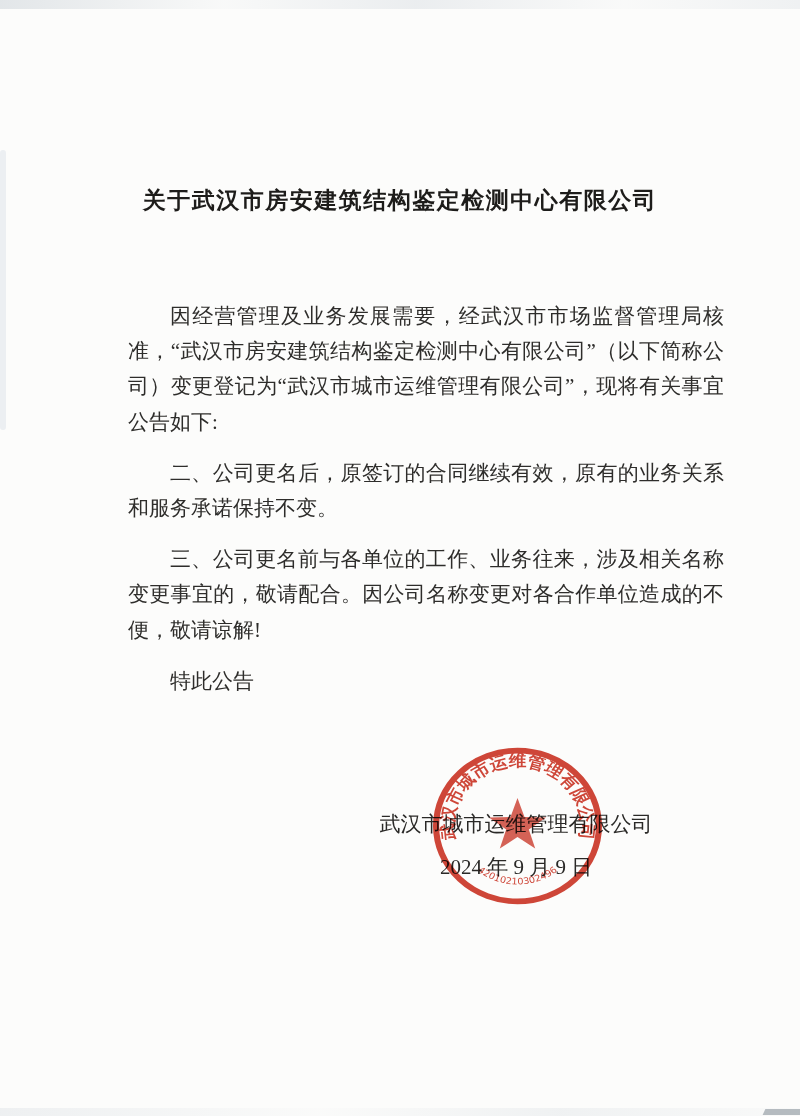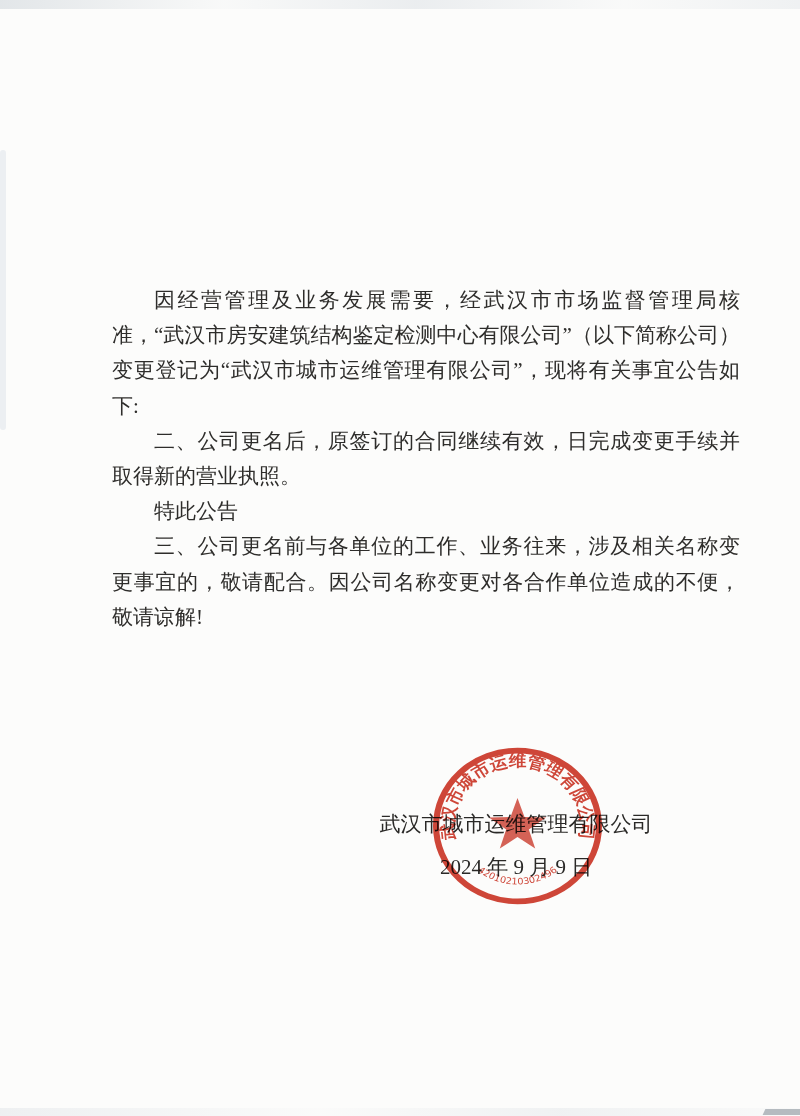--- a/index.html
+++ b/index.html
@@ -37,21 +37,21 @@
     position:absolute; top:181px; left:0; width:100%;
     text-align:center;
     font-size:23px; font-weight:bold; color:#1d1c1a;
     line-height:39px; letter-spacing:1.5px;
   }
   .doc-body {
     position:absolute; top:283px; left:112px; width:628px;
     font-size:21px; line-height:35.2px;
     text-align:justify; text-justify:inter-ideograph;
   }
-  .doc-body p { margin:0; text-indent:2em; }
+  .doc-body p { margin:16px; text-indent:2em; }
   .signature-block {
     position:absolute; top:810px; left:360px; width:312px;
     text-align:center; font-size:21px; color:#2a2927;
   }
   .signature-block .company-line { margin:0 0 15px 0; white-space:nowrap; }
   .signature-block .date-line { margin:12px; white-space:nowrap; }
   .seal-wrap {
     position:absolute; left:429px; top:744px; width:177px; height:164px;
     mix-blend-mode:multiply; opacity:0.92;
     pointer-events:none;
@@ -62,27 +62,28 @@
 <body>
 
 <div class="paper">
 
   <div class="noise-top"></div>
   <div class="noise-left"></div>
   <div class="noise-bottom"></div>
   <div class="corner-mark"></div>
 
   <div class="doc-title">
+    <div>关于武汉市房安建筑结构鉴定检测中心有限公司</div>
   </div>
 
   <div class="doc-body">
     <p>因经营管理及业务发展需要，经武汉市市场监督管理局核准，“武汉市房安建筑结构鉴定检测中心有限公司”（以下简称公司）变更登记为“武汉市城市运维管理有限公司”，现将有关事宜公告如下:</p>
-    <p>二、公司更名后，原签订的合同继续有效，日完成变更手续并取得新的营业执照。</p>
+    <p>二、公司更名后，原签订的合同继续有效，原有的业务关系和服务承诺保持不变。</p>
+    <p>三、公司更名前与各单位的工作、业务往来，涉及相关名称变更事宜的，敬请配合。因公司名称变更对各合作单位造成的不便，敬请谅解!</p>
     <p>特此公告</p>
-    <p>三、公司更名前与各单位的工作、业务往来，涉及相关名称变更事宜的，敬请配合。因公司名称变更对各合作单位造成的不便，敬请谅解!</p>
   </div>
 
   <div class="signature-block">
     <p class="company-line">武汉市城市运维管理有限公司</p>
     <p class="date-line">2024 年 9 月 9 日</p>
   </div>
 
   <div class="seal-wrap">
     <svg viewBox="0 0 200 200" preserveAspectRatio="none">
       <defs>

